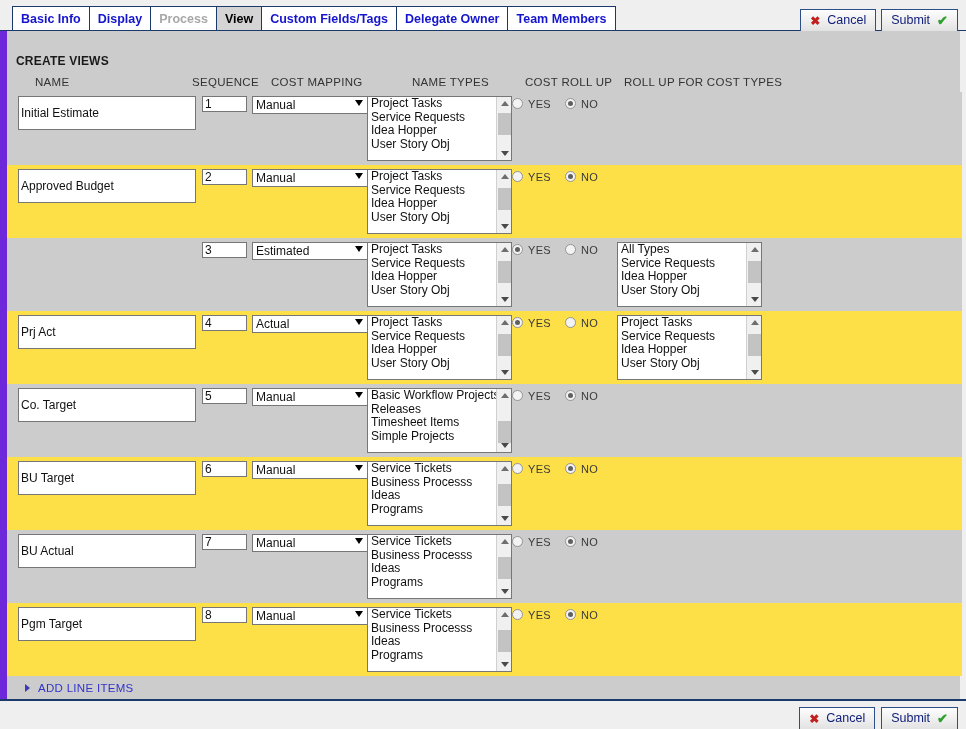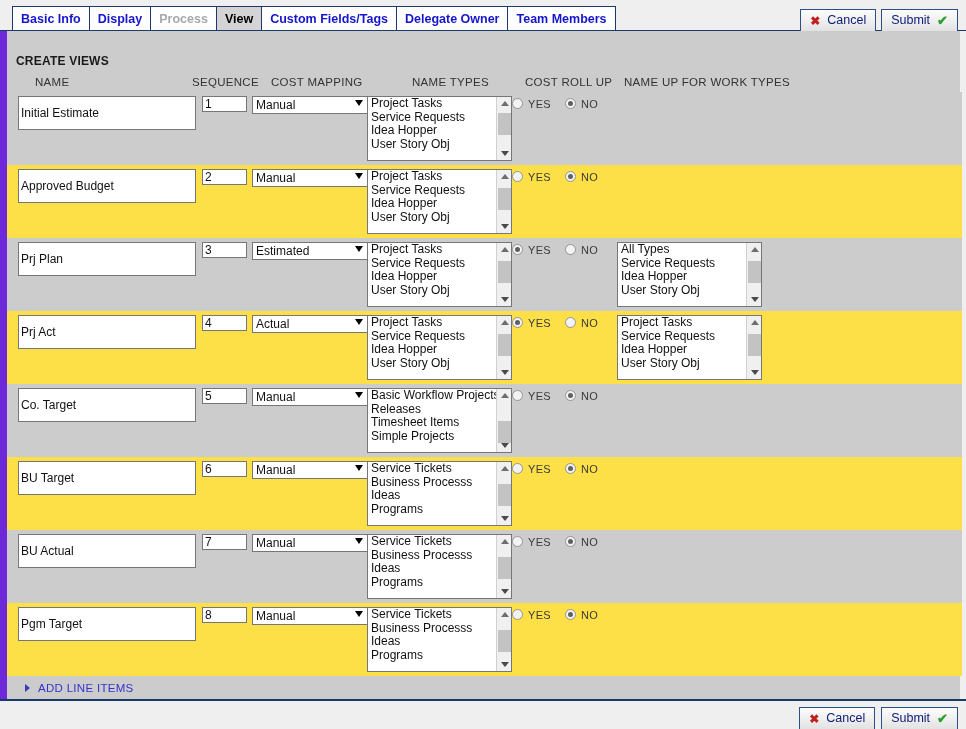--- a/index.html
+++ b/index.html
@@ -193,21 +193,21 @@
   <div class="panel">
 
     <div class="section-title">CREATE VIEWS</div>
 
     <div class="hdr">
       <span class="h-name">NAME</span>
       <span class="h-seq">SEQUENCE</span>
       <span class="h-cost">COST MAPPING</span>
       <span class="h-work">NAME TYPES</span>
       <span class="h-roll">COST ROLL UP</span>
-      <span class="h-rollwt">NAME UP FOR WORK TYPES</span>
+      <span class="h-rollwt">ROLL UP FOR COST TYPES</span>
     </div>
 
     <div class="rows" id="rows">
         <div class="row odd">
           <input class="txt" type="text" value="Initial Estimate" style="">
           <input class="seq" type="text" value="1" style="">
           <div class="sel"><span>Manual</span><span class="arrow"></span></div>
           <div class="listbox lb-work">
             <div class="items">
               <div class="opt">Project Tasks</div>
@@ -254,21 +254,20 @@
             </div>
           </div>
           <div class="radio-wrap">
             <span class="rad"></span>
             <span class="rlbl">YES</span>
             <span class="rad on"></span>
             <span class="rlbl last">NO</span>
           </div>
         </div>
         <div class="row odd">
-          <input class="txt" type="text" value="Prj Plan" style="">
           <input class="seq" type="text" value="3" style="">
           <div class="sel"><span>Estimated</span><span class="arrow"></span></div>
           <div class="listbox lb-work">
             <div class="items">
               <div class="opt">Project Tasks</div>
               <div class="opt">Service Requests</div>
               <div class="opt">Idea Hopper</div>
               <div class="opt">User Story Obj</div>
             </div>
             <div class="sbar">

